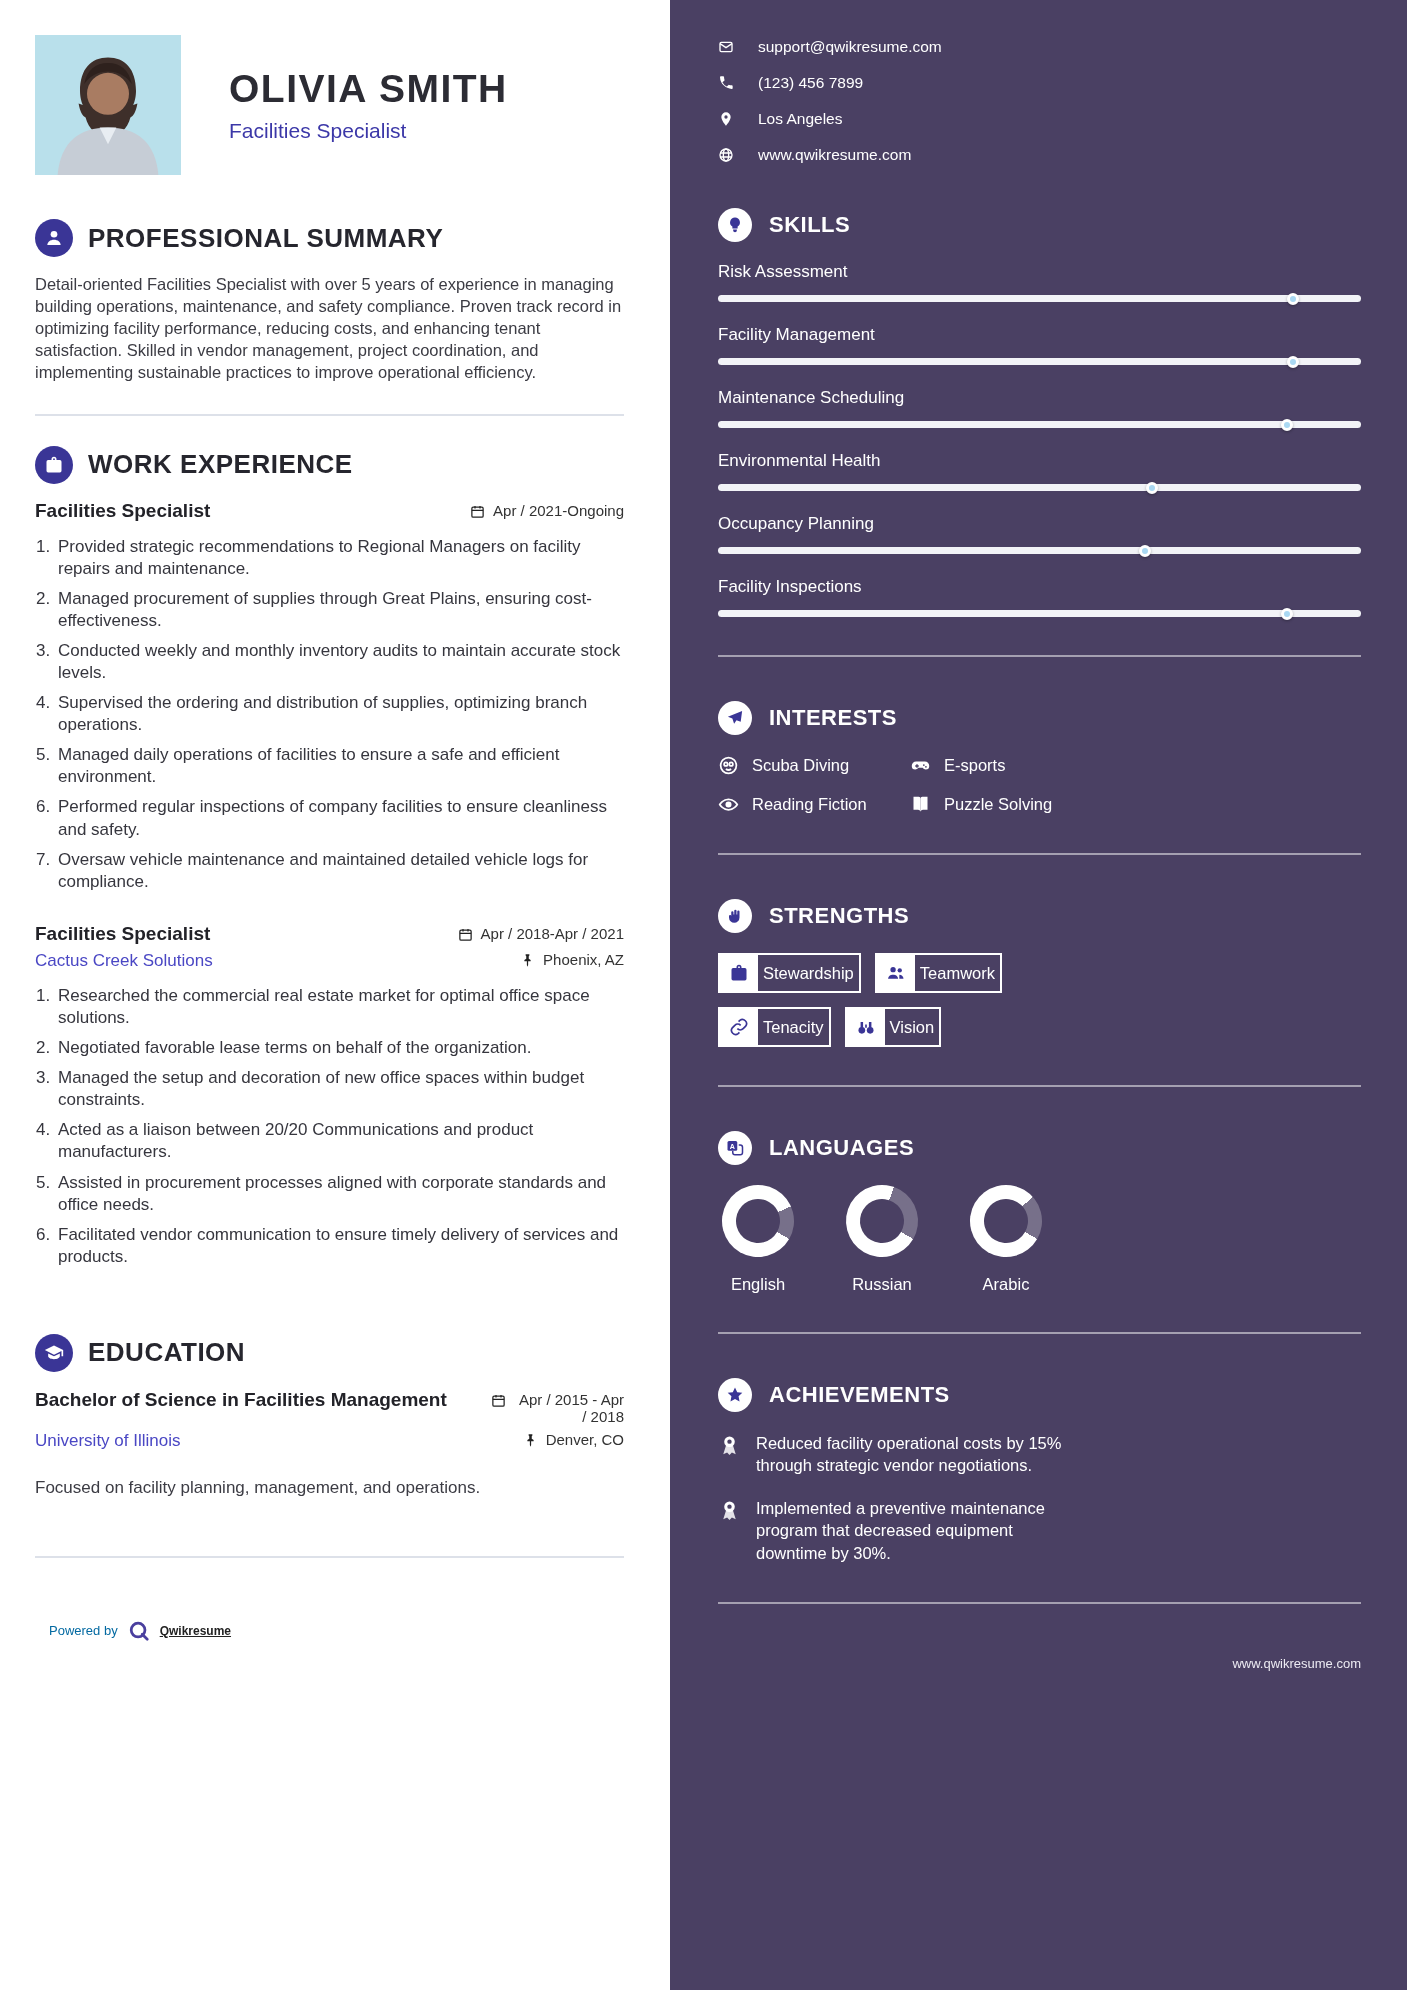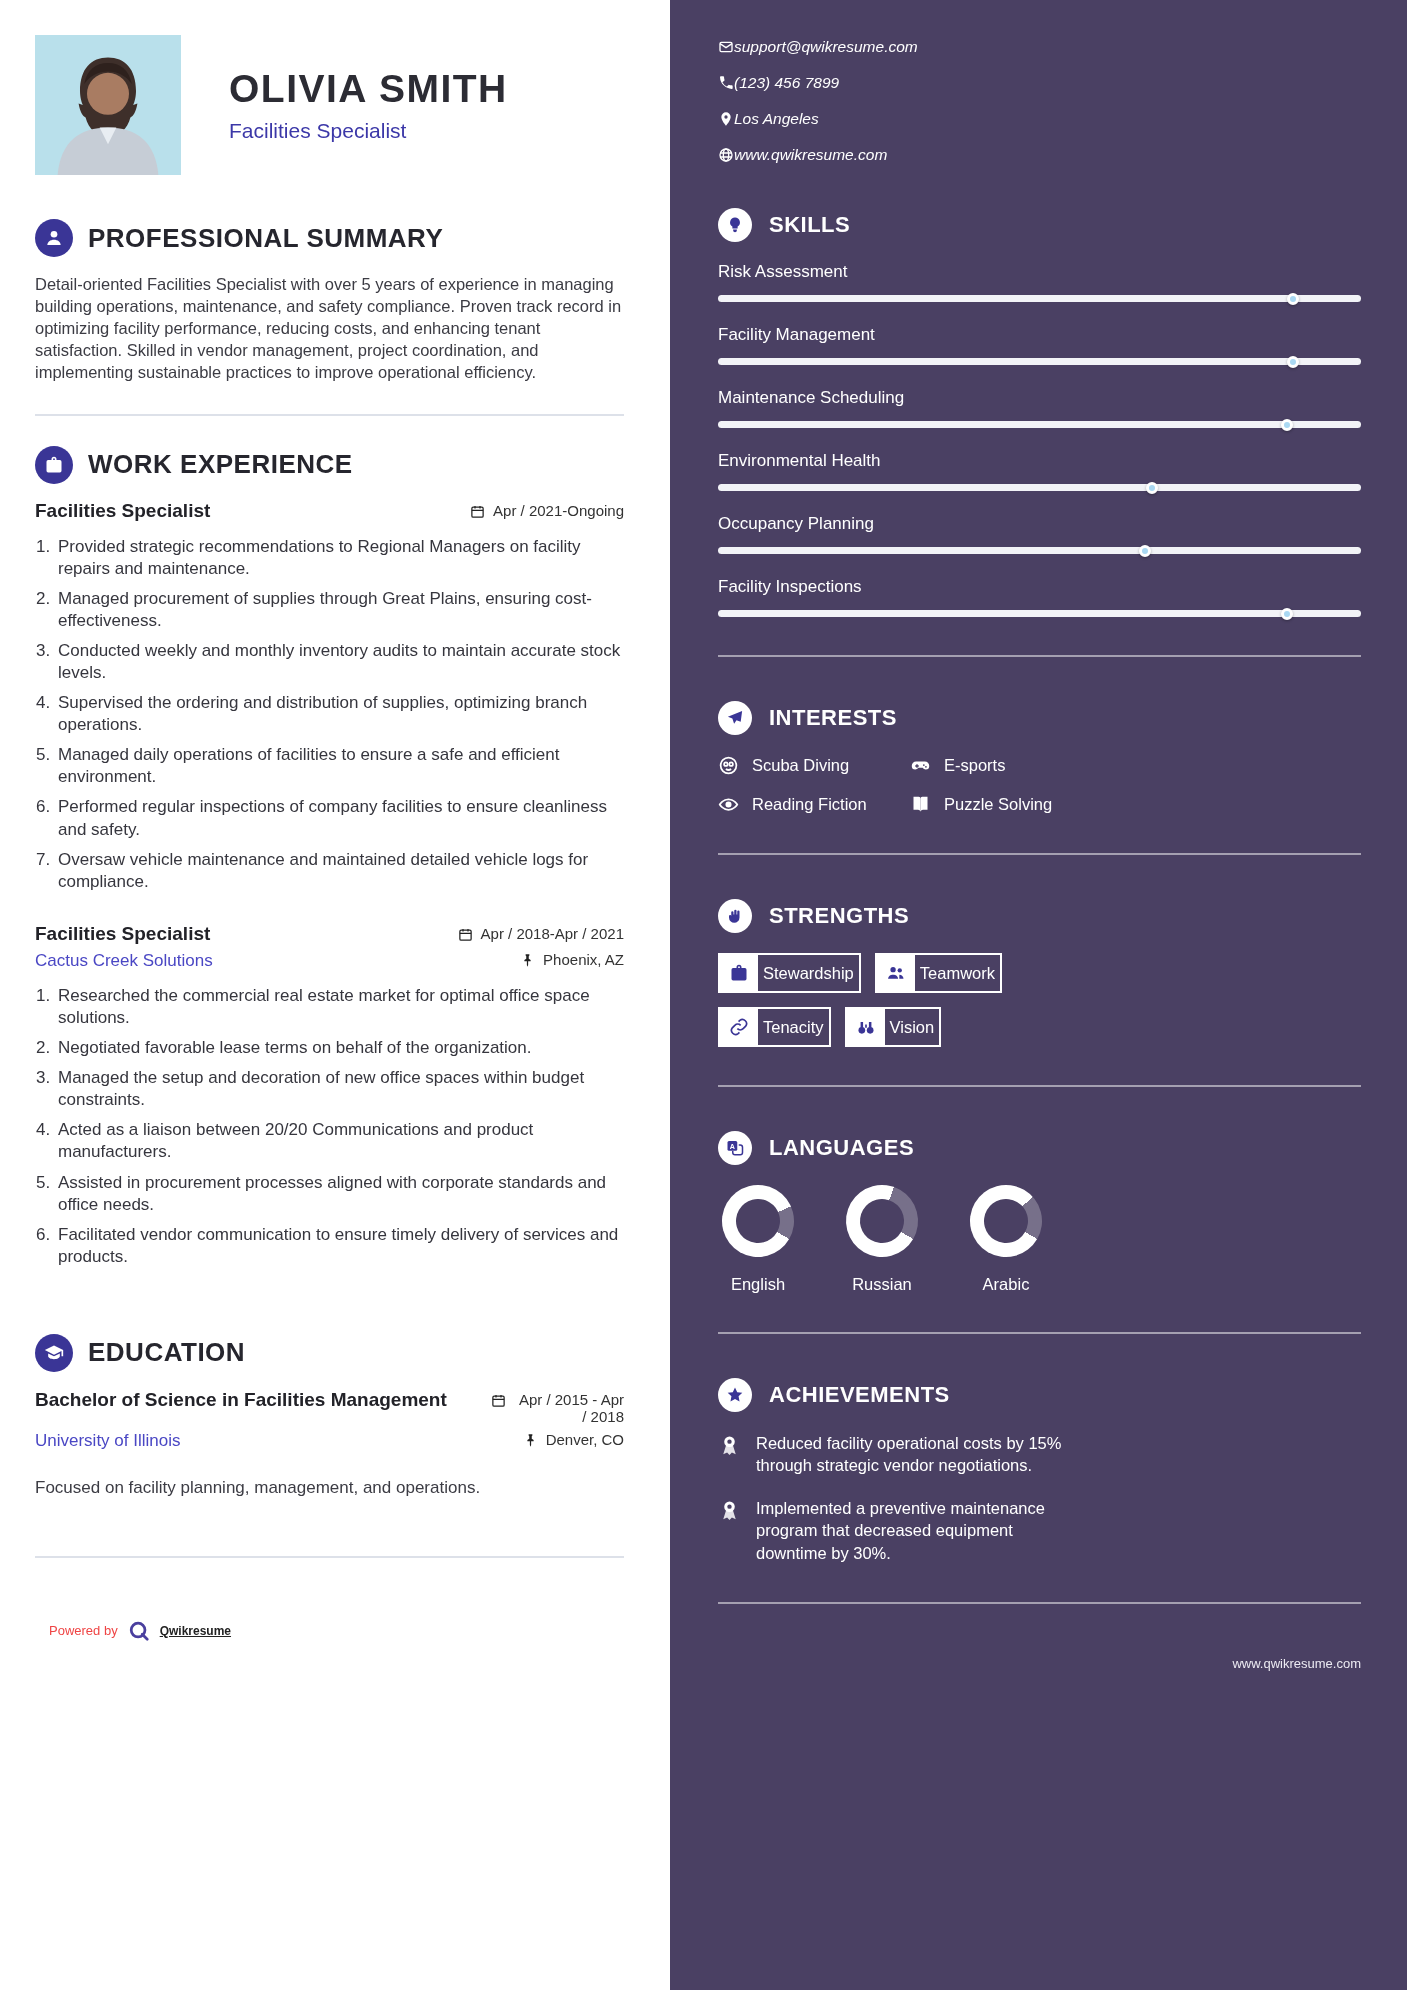--- a/index.html
+++ b/index.html
@@ -32,27 +32,27 @@
   .meta .mtext { max-width:150px; text-align:right; }
   .company { font-size:17px; color:#4a47c4; font-weight:500; text-decoration:none; cursor:pointer; }
   .sub { margin-top:6px; }
   .bullets { margin:14px 0 0 0; padding-left:20px; font-size:17px; color:#36363e; line-height:1.3; }
   .bullets li { margin-bottom:8px; padding-left:3px; }
 
   .edu-degree { font-size:19px; font-weight:700; color:#222228; max-width:430px; line-height:1.25; }
   .edu-note { font-size:17px; color:#3c3c44; margin-top:27px; }
 
   .footer { display:flex; align-items:center; gap:10px; margin-top:62px; padding-left:14px; }
-  .powered { font-size:13px; color:#ef4444; }
+  .powered { font-size:13px; color:#0369a1; }
   .logo { width:22px; height:22px; }
   .brand { font-size:12px; font-weight:700; color:#222; text-decoration:underline; cursor:pointer; }
 
   
   .sidebar { width:737px; background:#4a4063; color:#fff; padding:38px 46px 40px 48px; }
-  .contact-row { display:flex; align-items:center; margin-bottom:18px; font-size:15.5px;font-style:italic; }
+  .contact-row { display:flex; align-items:center; gap:24px; margin-bottom:18px; font-size:15.5px; }
   .contact-row svg { width:16px; height:16px; flex:none; }
   .contact-row a { color:#fff; text-decoration:none; cursor:pointer; }
 
   .side-head { display:flex; align-items:center; gap:17px; margin:44px 0 20px; }
   .side-circle { width:34px; height:34px; border-radius:50%; background:#fff; color:#3a3596;
                  display:flex; align-items:center; justify-content:center; flex:none; }
   .side-circle svg { width:18px; height:18px; }
   h2.side-heading { font-size:22px; letter-spacing:.5px; color:#fff; }
 
   .skill { margin-bottom:23px; }

